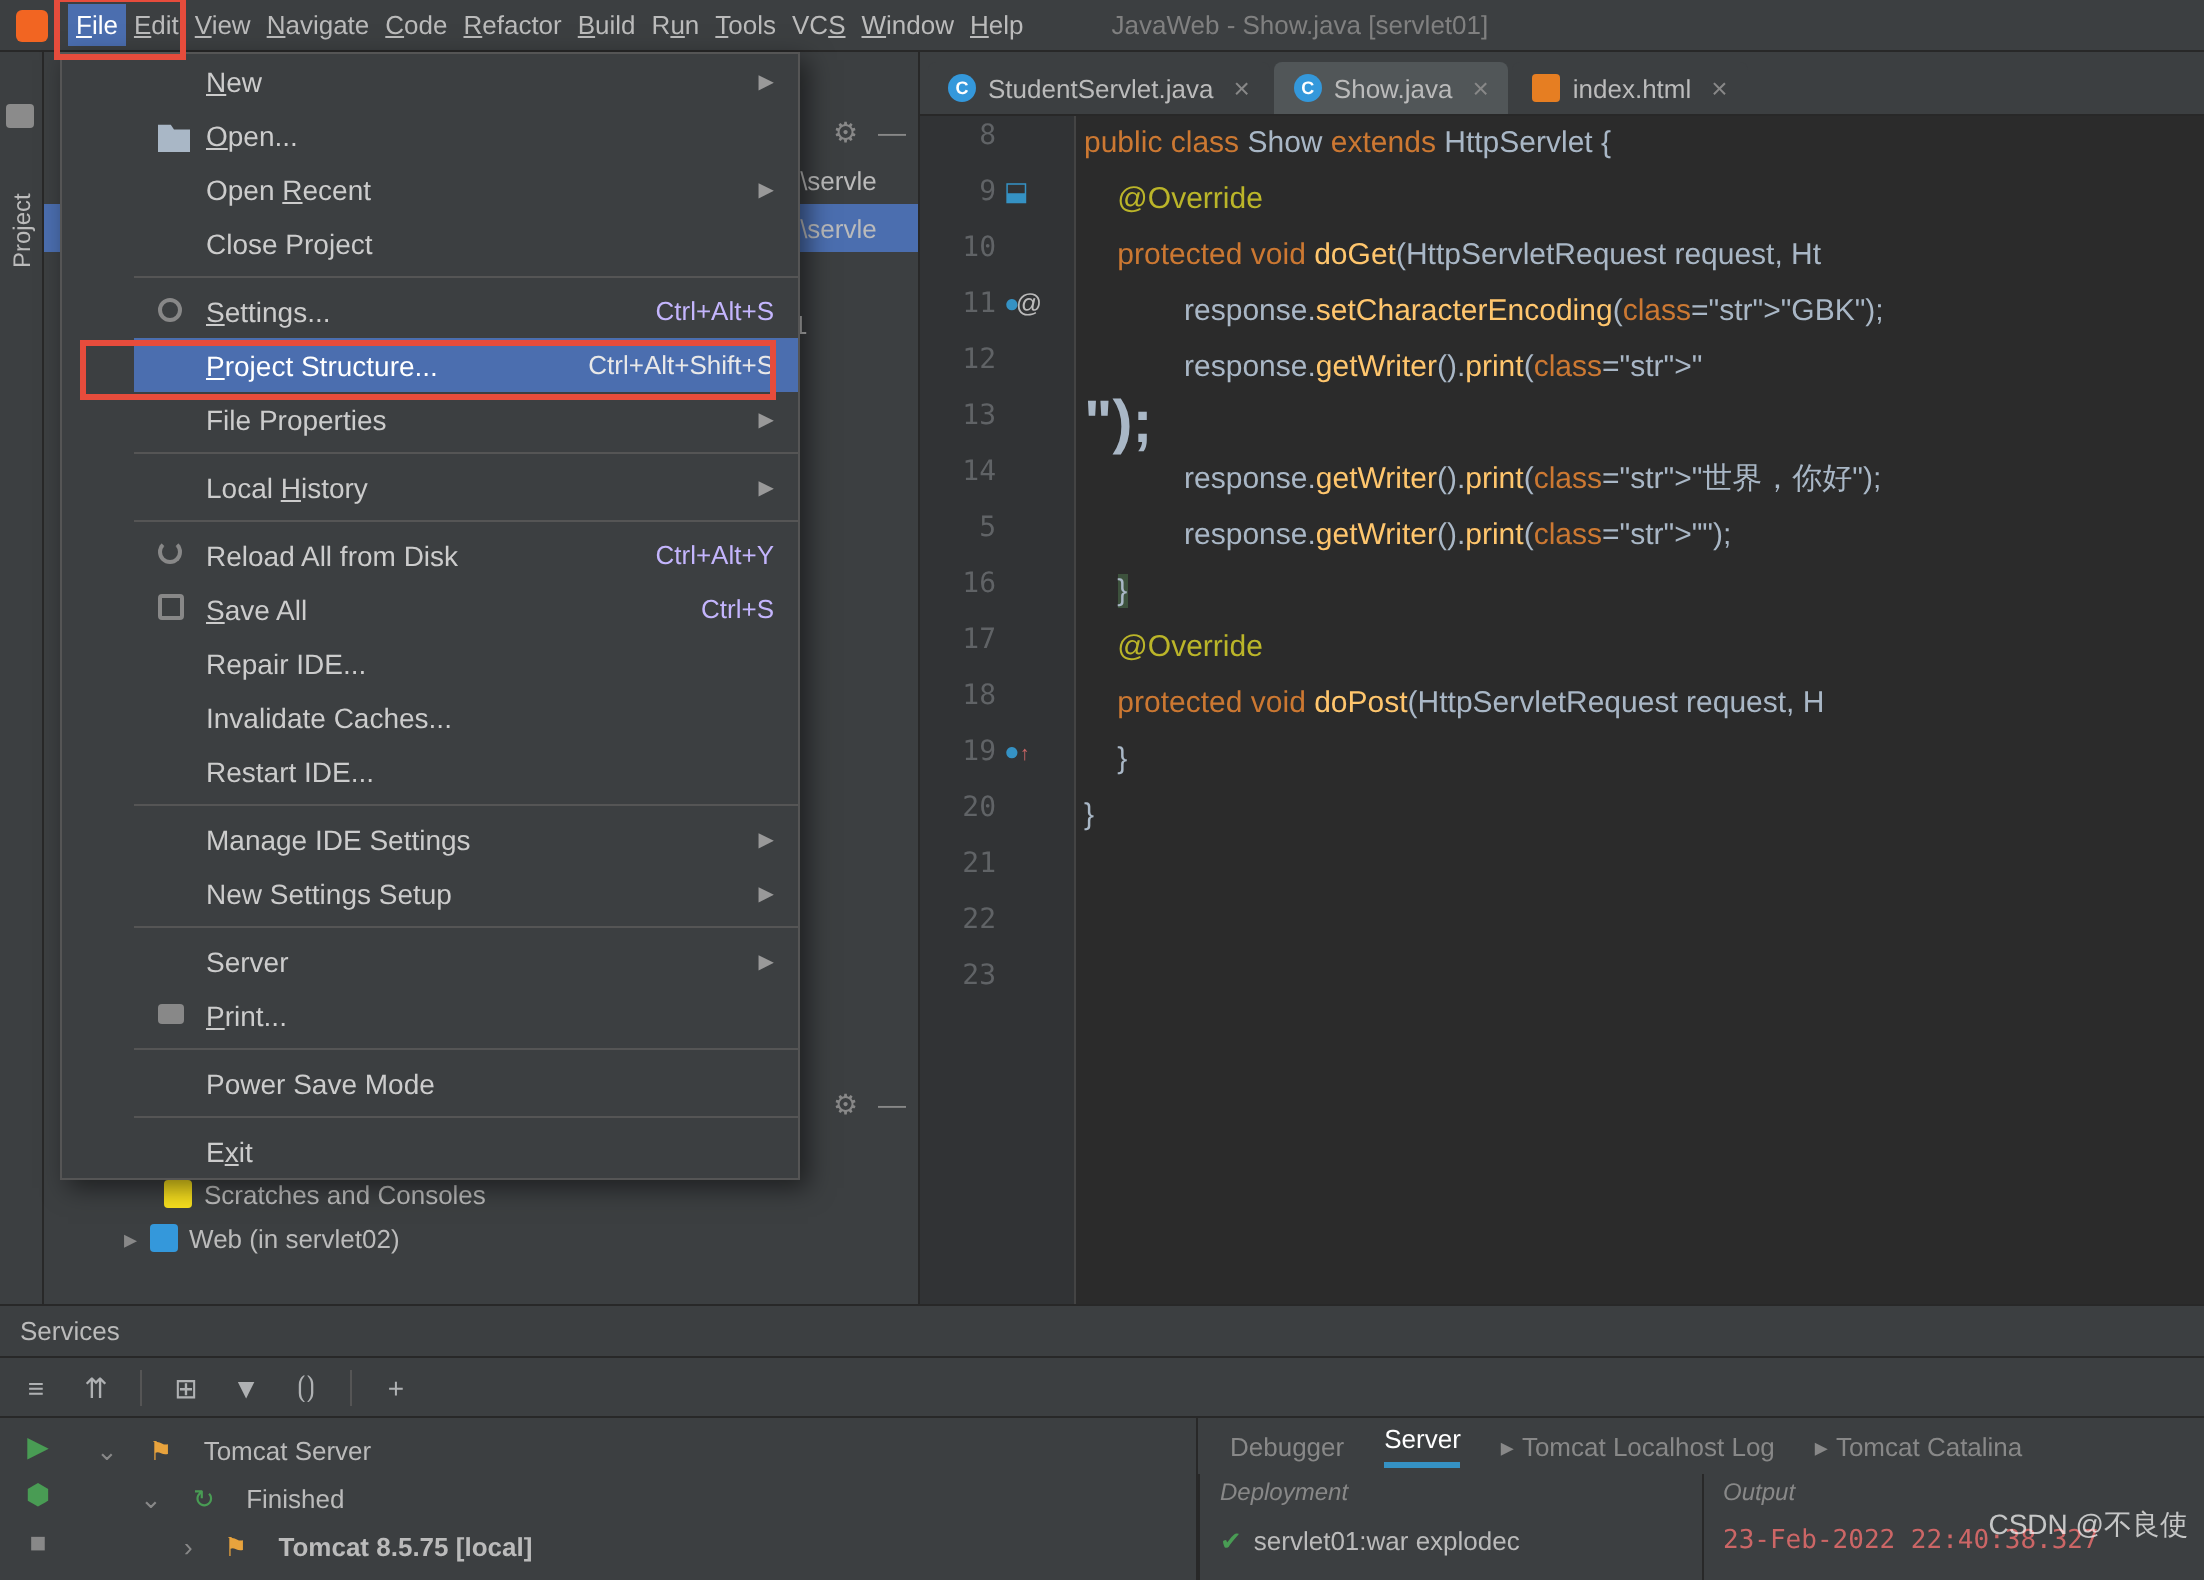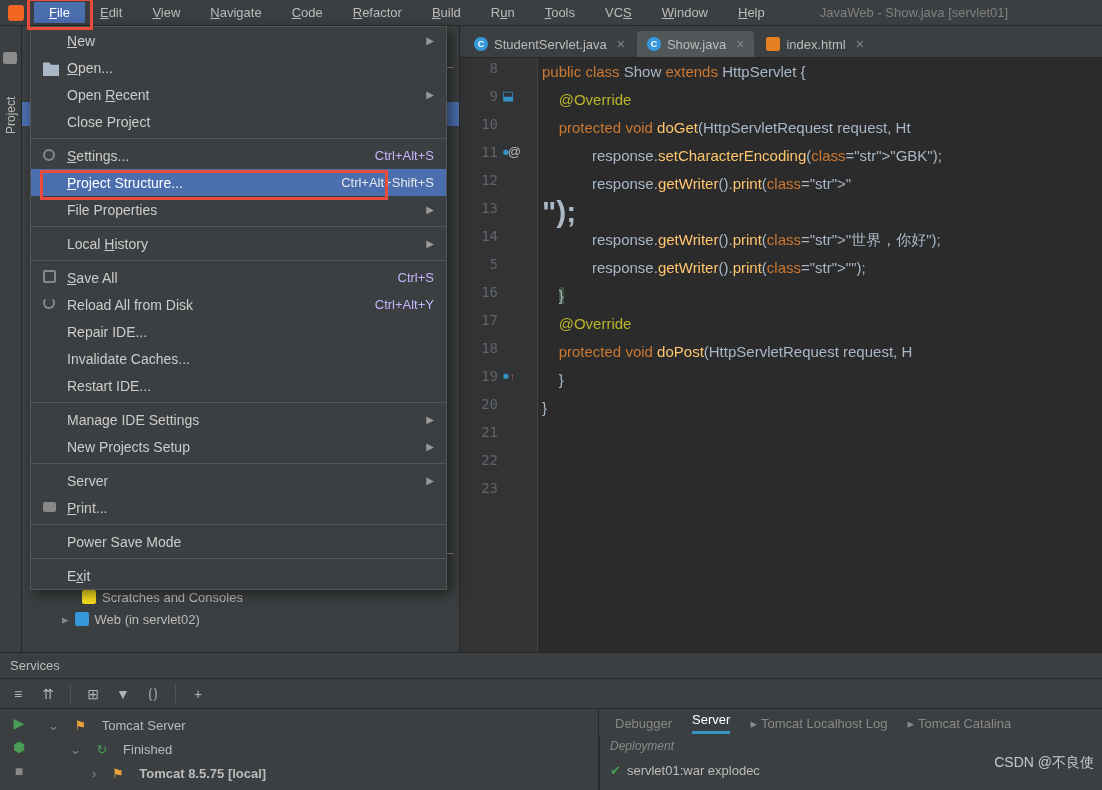--- a/index.html
+++ b/index.html
@@ -2,33 +2,33 @@
 <html><head>
 <meta charset="utf-8">
 <style>
   * { margin:0; padding:0; box-sizing:border-box; font-family:"Segoe UI","Microsoft YaHei",sans-serif; }
   body { background:#3c3f41; color:#bbbbbb; width:1102px; height:790px; overflow:hidden; font-size:13px; position:relative; }
   
   
   .menubar { height:26px; background:#3c3f41; display:flex; align-items:center; padding:0 8px; border-bottom:1px solid #282828; }
   .app-icon { width:16px; height:16px; background:#f26522; border-radius:3px; margin-right:10px; }
   .menu-items { display:flex; gap:0; }
-  .menu-item { padding:3px 15px; color:#bbb; cursor:default; }
+  .menu-item { padding:3px 4px; color:#bbb; cursor:default; }
   .menu-item.active { background:#4b6eaf; color:#fff; }
   .menu-item .mn { text-decoration:underline; }
   .title { margin-left:40px; color:#808080; }
   
   
   .left-strip { position:absolute; top:26px; left:0; width:22px; bottom:0; background:#3c3f41; border-right:1px solid #282828; }
   .left-strip .proj-label { transform:rotate(-90deg); transform-origin:left top; position:absolute; top:108px; left:4px; color:#bbb; font-size:12px; white-space:nowrap; }
   .left-strip .folder-ic { position:absolute; top:26px; left:3px; width:14px; height:12px; background:#8b8b8b; border-radius:2px; }
   .left-strip .struct-label { transform:rotate(-90deg); transform-origin:left top; position:absolute; bottom:10px; left:4px; color:#bbb; font-size:12px; white-space:nowrap; }
   
   
-  .dropdown { position:absolute; top:26px; left:30px; width:417px; background:#3c3f41; border:1px solid #555; box-shadow:4px 4px 12px rgba(0,0,0,0.5); z-index:100; }
+  .dropdown { position:absolute; top:26px; left:30px; width:370px; background:#3c3f41; border:1px solid #555; box-shadow:4px 4px 12px rgba(0,0,0,0.5); z-index:100;padding-left:36px; }
   .dd-item { height:27px; display:flex; align-items:center; padding:0 12px 0 36px; color:#ccc; position:relative; font-size:14px; }
   .dd-item.hover { background:#4b6eaf; color:#fff; }
   .dd-item .mn { text-decoration:underline; }
   .dd-item .sc { margin-left:auto; color:#c4b5fd; font-size:13px; }
   .dd-item.hover .sc { color:#e8e8e8; }
   .dd-item .arrow { margin-left:auto; font-size:10px; color:#999; }
   .dd-item.disabled { color:#666; }
   .dd-sep { height:1px; background:#555; margin:3px 0; }
   .dd-icon { position:absolute; left:12px; top:6px; width:16px; height:16px; }
   .ic-folder { background:#a9b7c6; clip-path:polygon(0 15%,40% 15%,50% 30%,100% 30%,100% 100%,0 100%); }
@@ -228,45 +228,45 @@
       <span>File Properties</span>
       <span class="arrow">▶</span>
     </div>
     <div class="dd-sep"></div>
     <div class="dd-item">
       <span>Local <span class="mn">H</span>istory</span>
       <span class="arrow">▶</span>
     </div>
     <div class="dd-sep"></div>
     <div class="dd-item">
+      <span class="dd-icon ic-reload"></span>
+      <span>Reload All from Disk</span>
+      <span class="sc">Ctrl+Alt+Y</span>
+    </div>
+    <div class="dd-item">
       <span class="dd-icon ic-disk"></span>
       <span><span class="mn">S</span>ave All</span>
       <span class="sc">Ctrl+S</span>
     </div>
     <div class="dd-item">
-      <span class="dd-icon ic-reload"></span>
-      <span>Reload All from Disk</span>
-      <span class="sc">Ctrl+Alt+Y</span>
-    </div>
-    <div class="dd-item">
       <span>Repair IDE...</span>
     </div>
     <div class="dd-item">
       <span>Invalidate Caches...</span>
     </div>
     <div class="dd-item">
       <span>Restart IDE...</span>
     </div>
     <div class="dd-sep"></div>
     <div class="dd-item">
       <span>Manage IDE Settings</span>
       <span class="arrow">▶</span>
     </div>
     <div class="dd-item">
-      <span>New Projects Setup</span>
+      <span>New Settings Setup</span>
       <span class="arrow">▶</span>
     </div>
     <div class="dd-sep"></div>
     <div class="dd-item">
       <span>Server</span>
       <span class="arrow">▶</span>
     </div>
     <div class="dd-item">
       <span class="dd-icon ic-print"></span>
       <span><span class="mn">P</span>rint...</span>
@@ -312,18 +312,22 @@
           <span class="t">Debugger</span>
           <span class="t active">Server</span>
           <span class="t"><span style="color:#888;margin-right:4px;">▸</span>Tomcat Localhost Log</span>
           <span class="t"><span style="color:#888;margin-right:4px;">▸</span>Tomcat Catalina</span>
         </div>
       <div class="right-cols">
         <div class="col">
           <div class="col-hdr">Deployment</div>
           <div class="col-body"><span class="ok-ic">✔</span><span>servlet01:war explodec</span></div>
         </div>
+        <div class="col">
+          <div class="col-hdr">Output</div>
+          <div class="col-body timestamp">23-Feb-2022 22:40:38.327</div>
+        </div>
       </div>
     </div>
   </div>
 </div>
 
 <div class="watermark">CSDN @不良使</div>
 
 </body></html>

